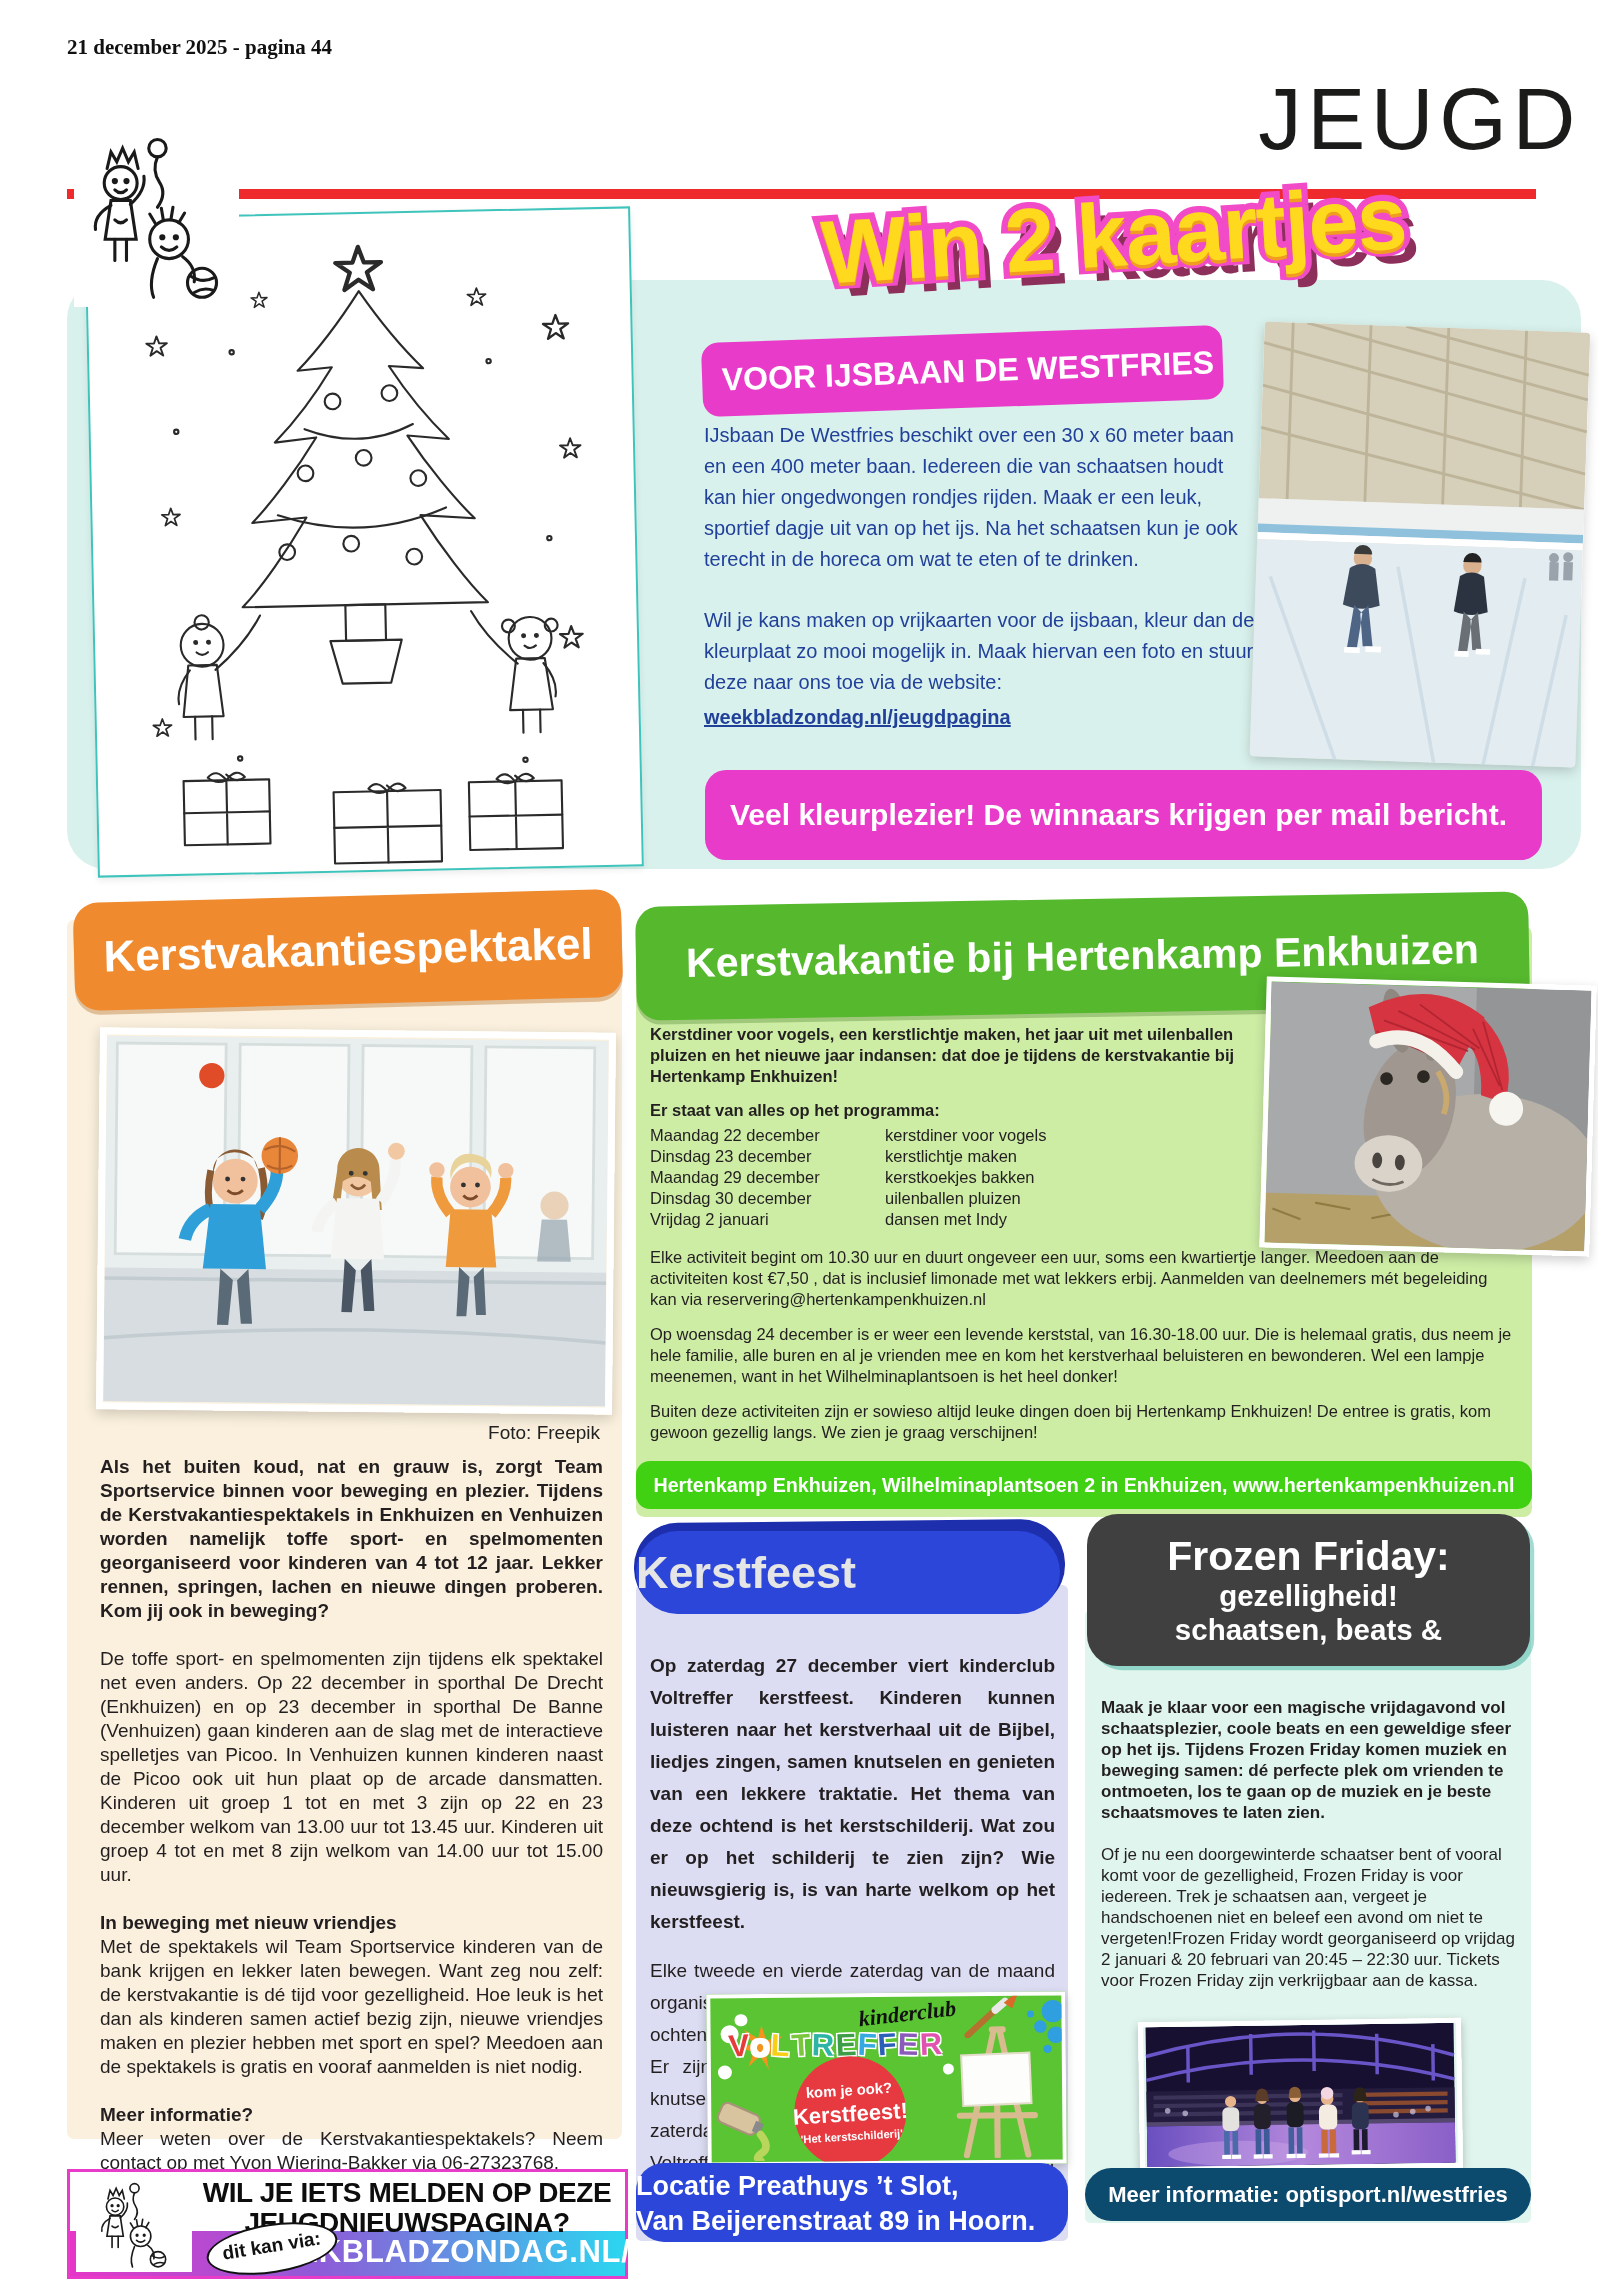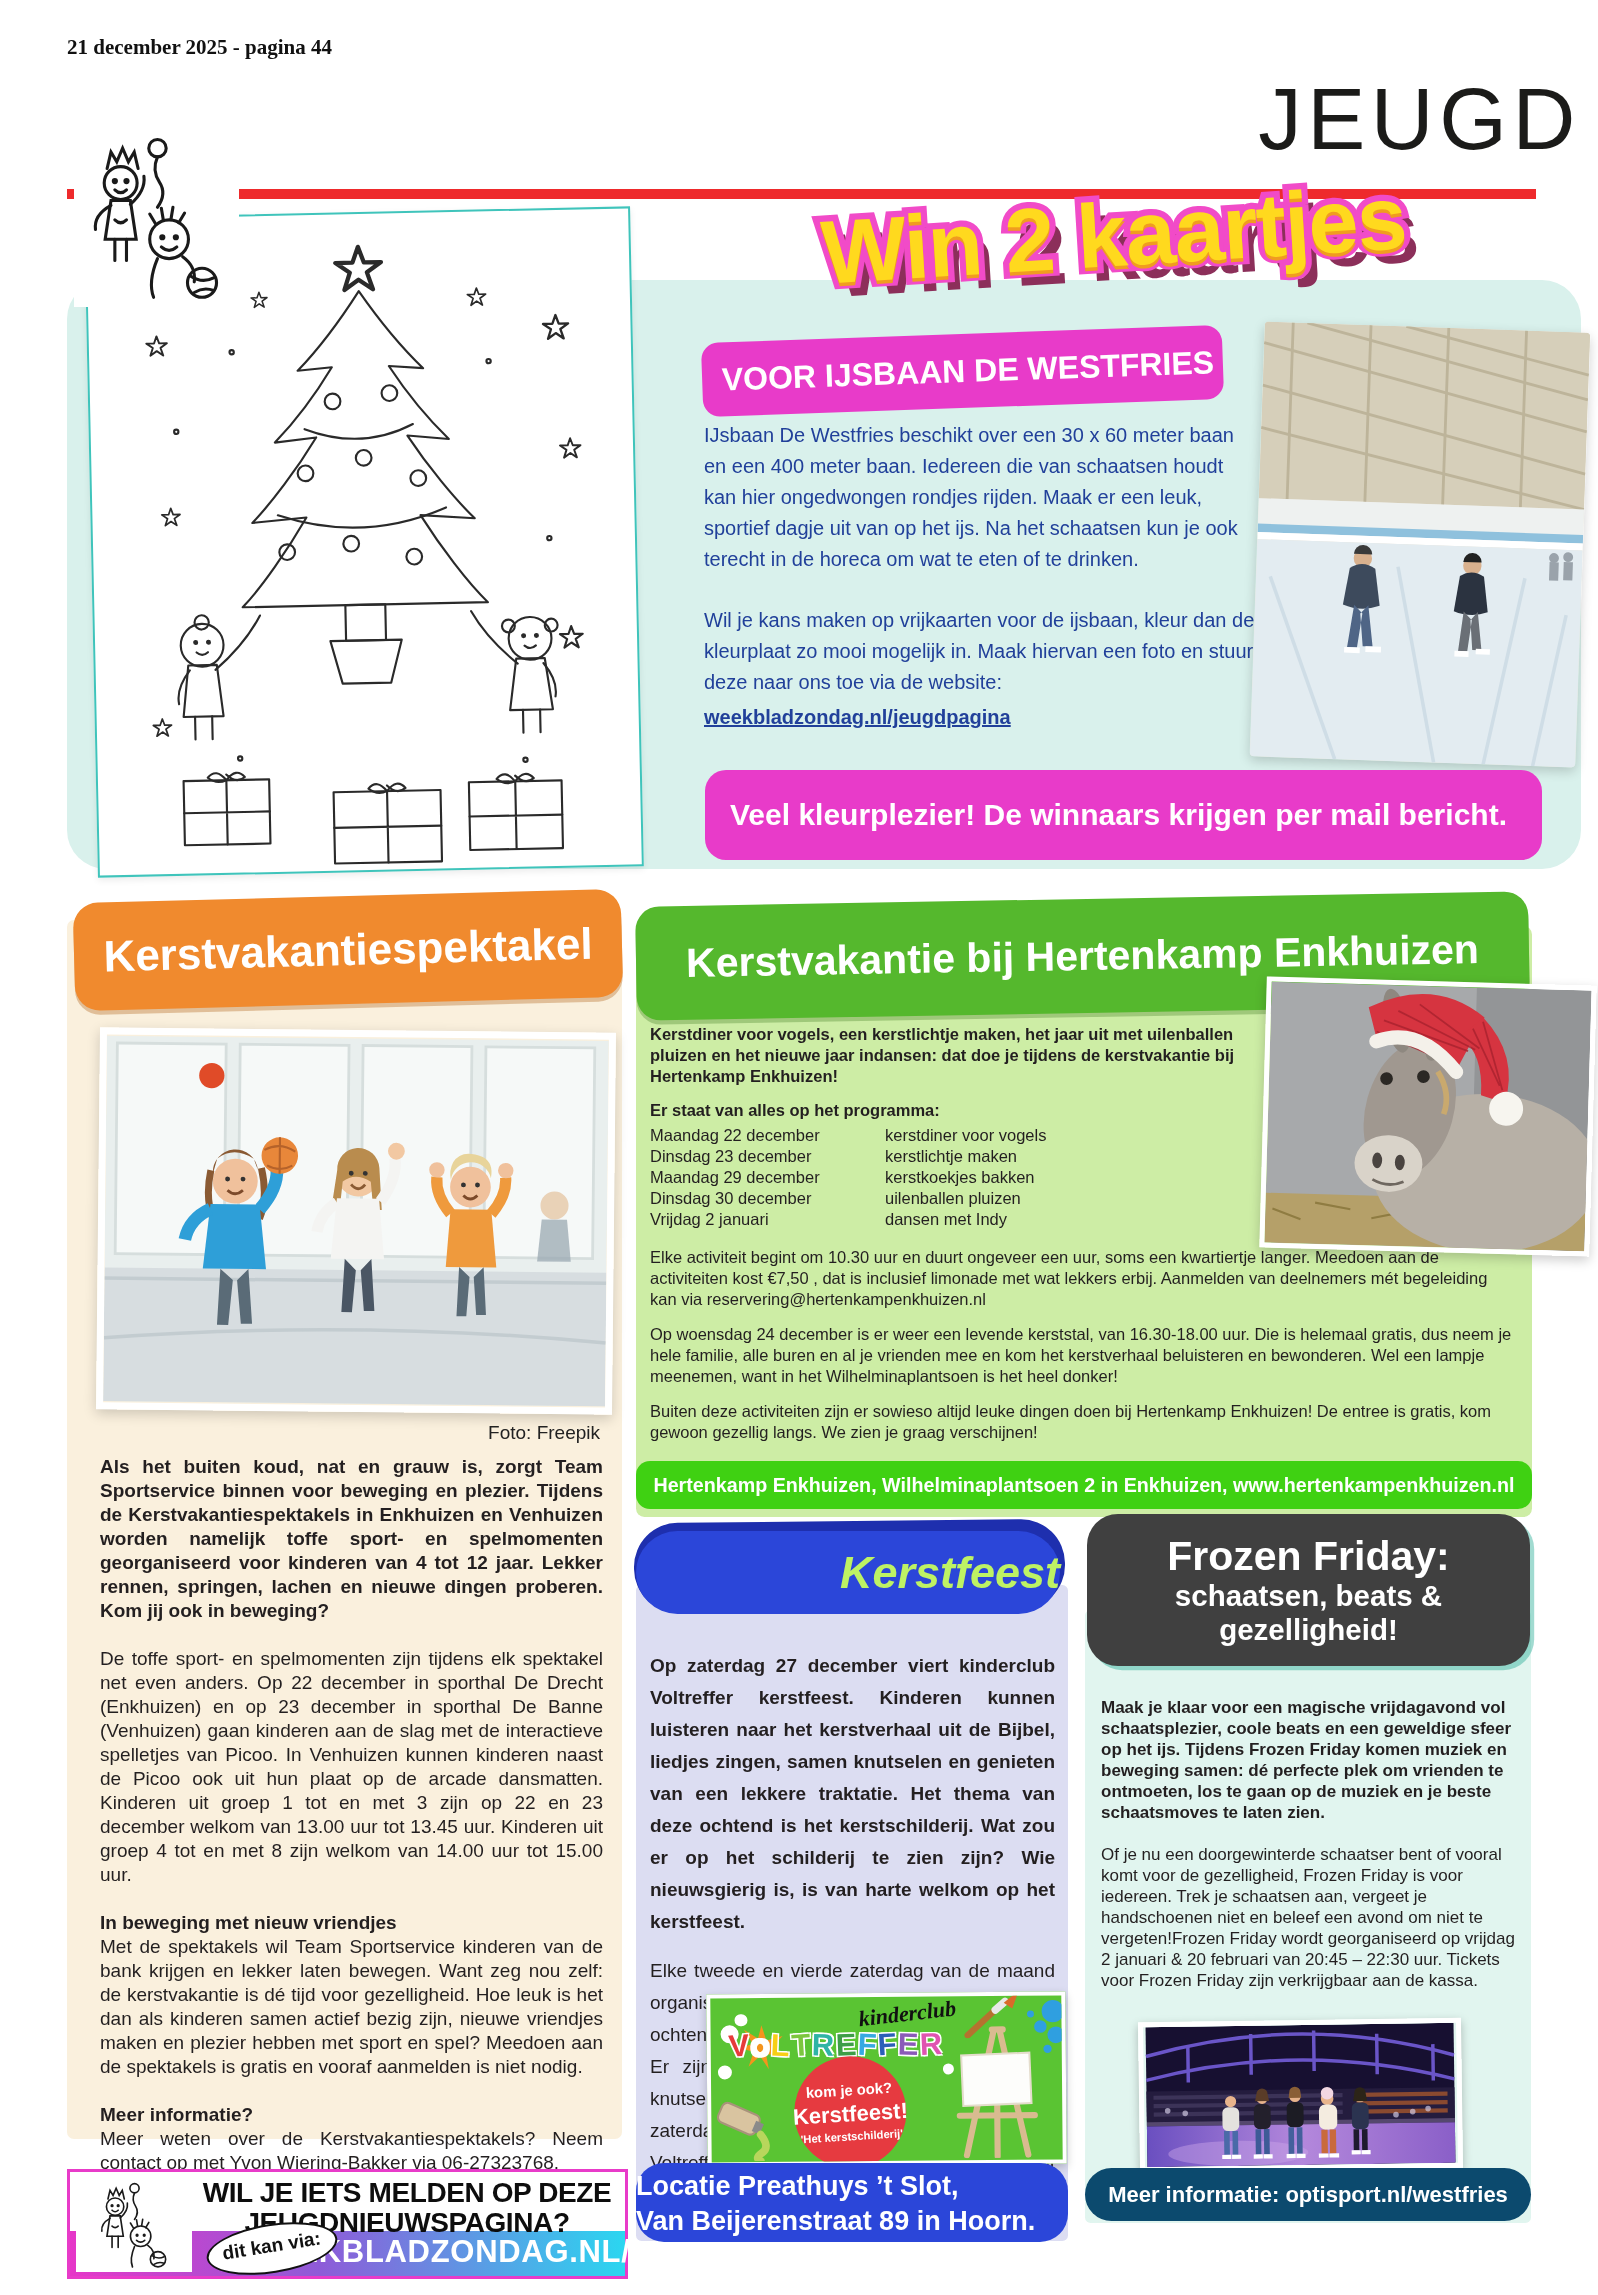--- a/index.html
+++ b/index.html
@@ -68,21 +68,21 @@
   .prog{margin:0 0 17px 0;}
   .prog-row{display:flex;}
   .prog-row span:first-child{width:235px;flex:none;}
   .hk-text .para{margin:0 0 14px 0;}
   .green-footer{left:636px;top:1461px;width:896px;height:48px;border-radius:14px;background:#3fd112;z-index:2;}
   .green-footer span{display:block;text-align:center;line-height:48px;font-size:19.7px;font-weight:800;color:#fff;}
   
   .lav-panel{left:636px;top:1585px;width:432px;height:656px;background:#dcddf2;border-radius:5.6px;}
   .kf-hdr-back{left:634px;top:1521px;width:431px;height:90px;border-radius:44px;background:#1e2fae;transform:rotate(-.6deg);}
   .kf-hdr{left:636px;top:1531px;width:424px;height:83px;border-radius:42px;background:#2b46d9;z-index:2;}
-  .kf-hdr span{display:block;text-align:right;line-height:83px;font-size:45px;font-weight:800;color:#bef264;font-style:italic;}
+  .kf-hdr span{display:block;text-align:left;line-height:83px;font-size:45px;font-weight:800;color:#e5e5e5;}
   .kf-text{left:650px;top:1650px;width:405px;font-size:19px;line-height:32px;text-align:justify;}
   .kf-text p{margin:0 0 17px 0;}
   .flyer{left:707px;top:1993px;width:351px;height:164px;background:#5ac433;border:4.2px solid #fff;
          transform:rotate(-.5deg);overflow:hidden;box-shadow:0 3.5px 9.8px rgba(0,0,0,.22);}
   .flyer .brand-top{position:absolute;left:148px;top:4.2px;font-family:"Liberation Serif",serif;font-style:italic;
                     font-weight:bold;font-size:22px;color:#111;transform:rotate(-6deg);}
   .vt-word{position:absolute;left:18px;top:29.5px;font-size:31px;font-weight:900;letter-spacing:1.4px;white-space:nowrap;}
   .vt-word span{display:inline-block;text-shadow:1.4px 1.4px 0 #fff,-1.4px 1.4px 0 #fff,1.4px -1.4px 0 #fff,-1.4px -1.4px 0 #fff;}
   .vt-word span:nth-child(1){color:#e63b3b;transform:rotate(-4deg);}
   .vt-word span:nth-child(2){color:#fff;position:relative;font-size:24px;}
@@ -505,22 +505,22 @@
   </div>
 
   <div class="abs kf-footer">
     <div class="fl">Locatie Preathuys ’t Slot,</div>
     <div class="fl">Van Beijerenstraat 89 in Hoorn.</div>
   </div>
 
   <div class="abs teal-panel"></div>
   <div class="abs ff-hdr">
     <div class="h1">Frozen Friday:</div>
+    <div class="h2">gezelligheid!</div>
     <div class="h2">schaatsen, beats &amp;</div>
-    <div class="h2">gezelligheid!</div>
   </div>
 
   <div class="abs ff-text">
     <p class="bold">Maak je klaar voor een magische vrijdagavond vol schaatsplezier, coole beats en een geweldige sfeer op het ijs. Tijdens Frozen Friday komen muziek en beweging samen: dé perfecte plek om vrienden te ontmoeten, los te gaan op de muziek en je beste schaatsmoves te laten zien.</p>
     <p>Of je nu een doorgewinterde schaatser bent of vooral komt voor de gezelligheid, Frozen Friday is voor iedereen. Trek je schaatsen aan, vergeet je handschoenen niet en beleef een avond om niet te vergeten!Frozen Friday wordt georganiseerd op vrijdag 2 januari &amp; 20 februari van 20:45 – 22:30 uur. Tickets voor Frozen Friday zijn verkrijgbaar aan de kassa.</p>
   </div>
 
   <div class="abs ff-photo">
     <svg viewBox="0 0 440 200" width="100%" height="100%">
       <defs>

